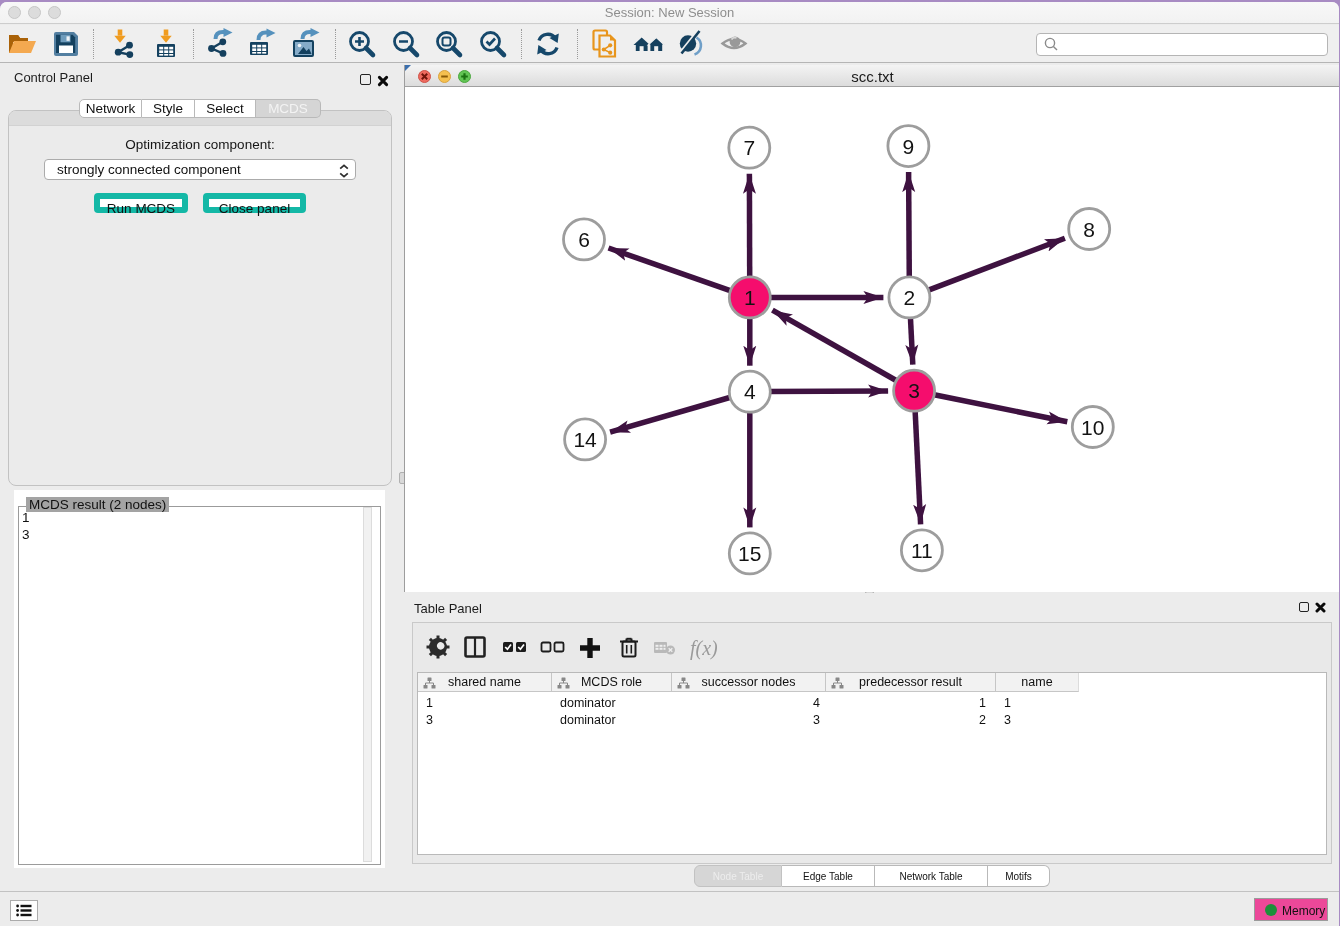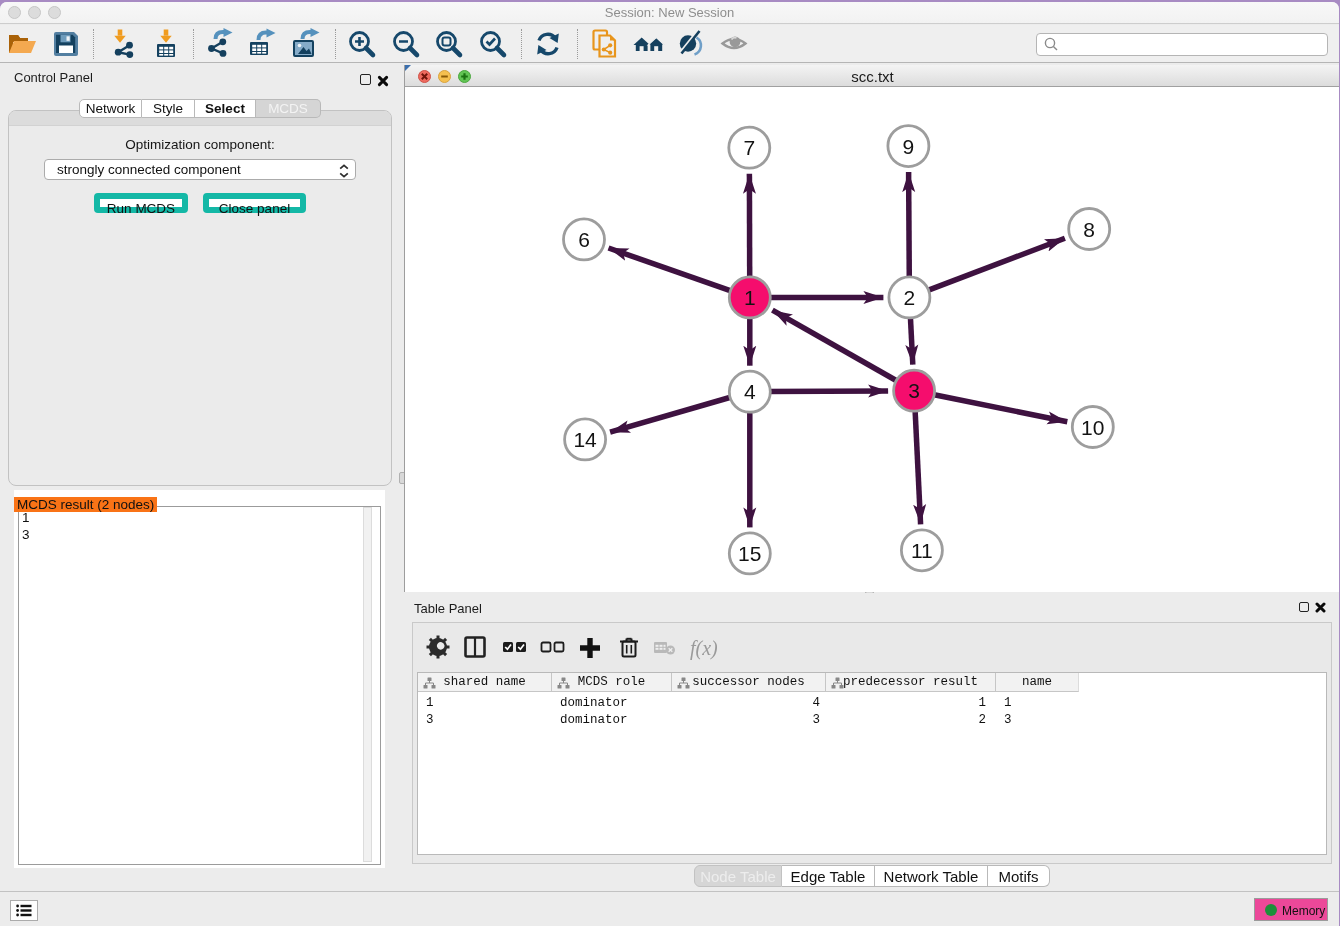--- a/index.html
+++ b/index.html
@@ -23,39 +23,39 @@
 .cptab.last { border-radius:0 5px 5px 0; }
 .cptab.dis { background:#d5d5d5; color:#f3f3f3; }
 #cp-body { position:absolute; left:8px; top:108px; width:384px; height:376px; background:#ebebeb; border:1px solid #c2c2c2; border-radius:8px; }
 #cp-body .topstrip { position:absolute; left:0; top:0; width:100%; height:15px; background:#dcdcdc; border-bottom:1px solid #d2d2d2; border-radius:7px 7px 0 0; }
 #opt-label { position:absolute; left:0; top:135px; width:400px; text-align:center; font-size:13.5px; color:#161616; }
 #dropdown { position:absolute; left:44px; top:157px; width:312px; height:21px; background:#fff; border:1px solid #ababab; border-radius:4px; font-size:13.5px; color:#111; line-height:20px; padding-left:12px; }
 .btn { position:absolute; top:191px; height:20px; background:#fff; border:6px solid #14b8a6; border-radius:4px; font-size:13.5px; color:#111; text-align:center; line-height:19px; }
 
 #mcds-white { position:absolute; left:14px; top:488px; width:371px; height:378px; background:#fff; }
 #mcds-border { position:absolute; left:4px; top:16px; width:363px; height:359px; border:1px solid #9b9b9b; }
-#mcds-legend { position:absolute; left:0; top:7px; background:#f97316; padding:0 3px; font-size:13.5px; color:#111; }
+#mcds-legend { position:absolute; left:12px; top:7px; background:#a3a3a3; padding:0 3px; font-size:13.5px; color:#111; }
 #mcds-scroll { position:absolute; right:13px; top:17px; width:9px; height:355px; background:#f1f1f1; border:1px solid #dcdcdc; }
 
 .grip { position:absolute; background:#d9d9d9; border:1px solid #b0b0b0; border-radius:2px; }
 
 #net-title { position:absolute; left:404px; top:63px; width:936px; height:22px; background:linear-gradient(#f4f4f4,#dcdcdc); border-bottom:1px solid #a0a0a0; border-left:1px solid #9d9d9d; }
 .nbtn { position:absolute; top:5px; width:13px; height:13px; border-radius:50%; }
 #net-title .t { position:absolute; width:100%; top:3px; text-align:center; font-size:15px; color:#1a1a1a; }
 #canvas { position:absolute; left:404px; top:85px; width:936px; height:505px; background:#fff; border-left:1px solid #9d9d9d; }
 
 
 #tp { position:absolute; left:404px; top:591px; width:936px; height:298px; background:#ececec; }
 #tp-title { position:absolute; left:10px; top:8px; font-size:13px; color:#1c1c1c;text-align:center; }
-#tp-table { position:absolute; left:13px; top:79px; width:910px; height:183px; background:#fff; border:1px solid #b9b9b9;font-family:Liberation Mono, monospace; }
+#tp-table { position:absolute; left:13px; top:79px; width:910px; height:183px; background:#fff; border:1px solid #b9b9b9; }
 .th { position:absolute; top:0; height:19px; background:#f2f2f2; border-right:1px solid #c6c6c6; border-bottom:1px solid #c6c6c6; font-size:12.5px; color:#111; text-align:center; line-height:19px; }
 .thicon { position:absolute; top:4px; }
 .td { position:absolute; font-size:12.5px; color:#111; height:17px; line-height:17px; }
 #tp-tabs { position:absolute; left:290px; top:272px; height:22px; display:flex; }
-.tptab { height:22px; font-size:15px; color:#111; background:#fff; border:1px solid #b9b9b9; border-left:none; display:flex; align-items:center; justify-content:center; }
+.tptab { height:22px; font-size:10px; color:#111; background:#fff; border:1px solid #b9b9b9; border-left:none; display:flex; align-items:center; justify-content:center; }
 .tptab.first { border-left:1px solid #b9b9b9; border-radius:6px 0 0 6px; }
 .tptab.last { border-radius:0 6px 6px 0; }
 .tptab.dis { background:#d6d6d6; color:#ededed; border-color:#c2c2c2; }
 
 #statusbar { position:absolute; left:0; top:889px; width:100%; height:35px; background:#ececec; border-top:1px solid #c2c2c2; }
 #status-left { position:absolute; left:10px; top:8px; width:28px; height:21px; background:#fdfdfd; border:1px solid #ababab; }
 #memory { position:absolute; right:11px; top:6px; width:74px; height:23px; background:#ec4899; border:1px solid #9b9b9b; font-size:12.5px; color:#111; }
 </style>
 </head>
 <body>
@@ -216,21 +216,21 @@
     </div>
 
   <div id="cp-title">Control Panel</div>
   <div style="position:absolute;left:360px;top:72px;width:11px;height:11px;border:1.6px solid #222;border-radius:2px;"></div>
   <svg style="position:absolute;left:377px;top:73px;" width="12" height="12" viewBox="0 0 12 12">
       <path d="M2.4,2.4 L9.6,9.6 M9.6,2.4 L2.4,9.6" stroke="#0a0a0a" stroke-width="3" stroke-linecap="round"></path>
     </svg>
   <div id="cp-tabs">
     <div class="cptab first" style="width:63px;">Network</div>
     <div class="cptab" style="width:53px;">Style</div>
-    <div class="cptab" style="width:61px;font-weight:bold;">Select</div>
+    <div class="cptab" style="width:61px;">Select</div>
     <div class="cptab dis last" style="width:65px;">MCDS</div>
   </div>
   <div id="cp-body">
       <div class="topstrip"></div>
     </div>
   <div id="opt-label">Optimization component:</div>
   <div id="dropdown">strongly connected component
     <svg style="position:absolute;right:6px;top:4px;" width="10" height="14" viewBox="0 0 10 14">
         <path d="M1.2,4.6 L5,1.4 L8.8,4.6" stroke="#2e2e2e" stroke-width="1.8" fill="none"></path>
         <path d="M1.2,9.4 L5,12.6 L8.8,9.4" stroke="#2e2e2e" stroke-width="1.8" fill="none"></path>

